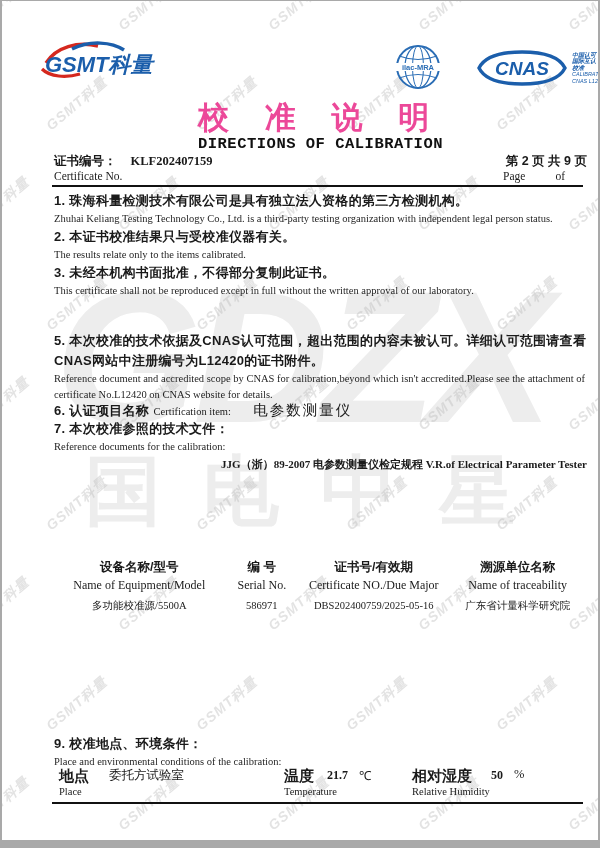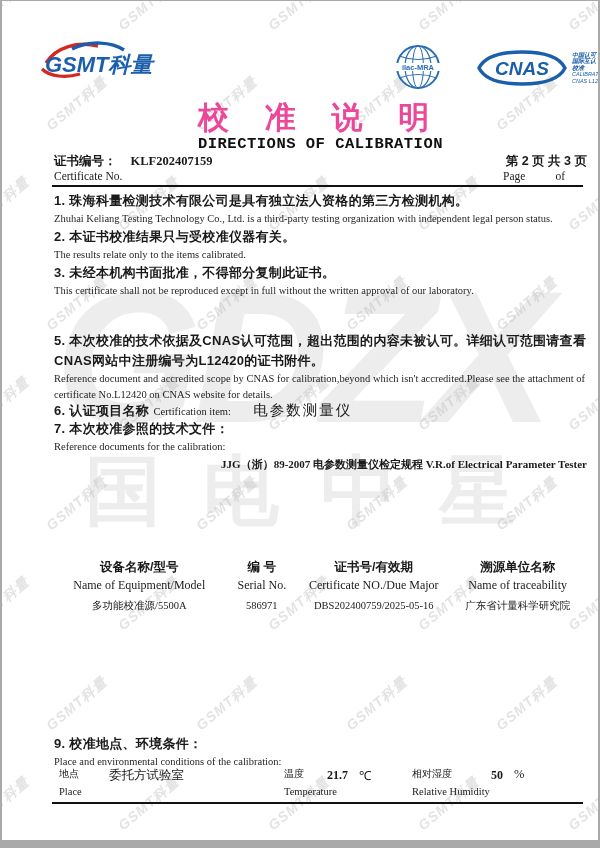--- a/index.html
+++ b/index.html
@@ -68,21 +68,21 @@
   .std-table { top:557px; }
   .t-row { display:flex; text-align:center; }
   .t-c1 { width:32%; } .t-c2 { width:14%; } .t-c3 { width:28%; } .t-c4 { width:26%; }
   .th-cn { font-size:12.5px; font-weight:bold; line-height:19px; }
   .th-en { font-size:12px; font-family:"Liberation Serif", serif; line-height:17px; }
   .td    { font-size:10.5px; font-family:"Liberation Serif", serif; line-height:24px; }
 
   
   .env { top:766px; height:40px; }
   .env span { position:absolute; white-space:nowrap; }
-  .env .cnl { font-weight:normal; font-size:10px; top:0; }
+  .env .cnl { font-weight:bold; font-size:15px; top:0; }
   .env .val { font-family:"Liberation Serif", serif; font-size:12px; font-weight:bold; top:1px; }
   .env .cnv { font-weight:normal; font-size:12.5px; top:0; font-family:"Liberation Serif", serif; }
   .env .enl { font-family:"Liberation Serif", serif; font-size:10.5px; top:19px; }
 </style>
 </head>
 <body>
 
 <div class="page">
 
   <div class="wm-center wm-cn">国电中星</div>
@@ -167,21 +167,21 @@
         <div>CALIBRATION</div>
         <div>CNAS L12420</div>
       </div>
     </div>
 
     <div class="abs doc-title">校 准 说 明</div>
     <div class="abs doc-subtitle">DIRECTIONS OF CALIBRATION</div>
 
     <div class="abs cert-row">
       <span class="cn cn-label">证书编号：</span><span class="cert-no">KLF202407159</span>
-      <span class="page-right cn">第 2 页 共 3 页</span>
+      <span class="page-right cn">第 2 页 共 9 页</span>
     </div>
     <div class="abs cert-row-en en">
       <span>Certificate No.</span>
       <span class="page-en"><span>Page</span><span class="of">of</span></span>
     </div>
     <div class="rule rule-top"></div>
 
     <div class="abs" style="top:190px">
       <div class="item-cn cn">1.  珠海科量检测技术有限公司是具有独立法人资格的第三方检测机构。</div>
       <div class="item-en">Zhuhai Keliang Testing Technology Co., Ltd. is a third-party testing organization with independent legal person status.</div>

